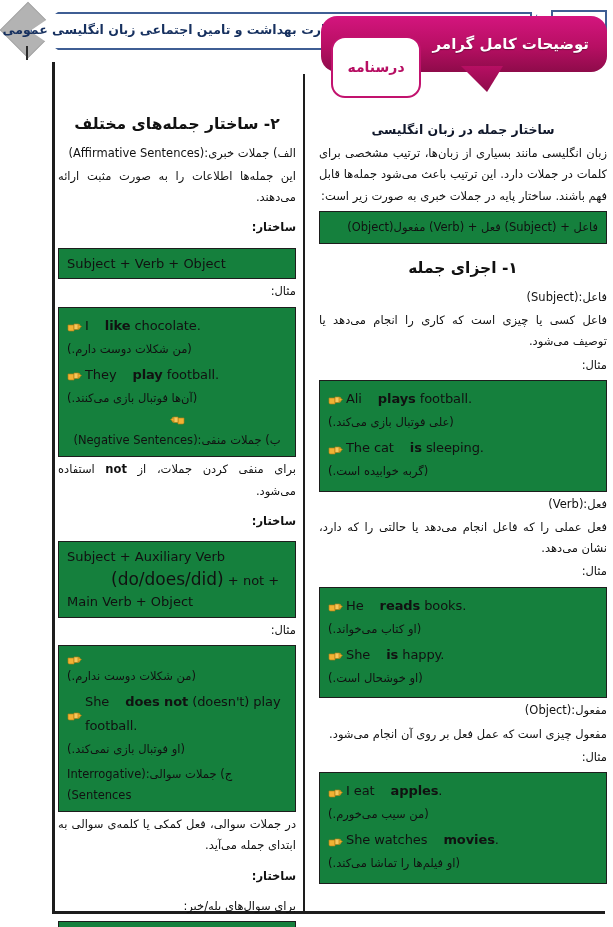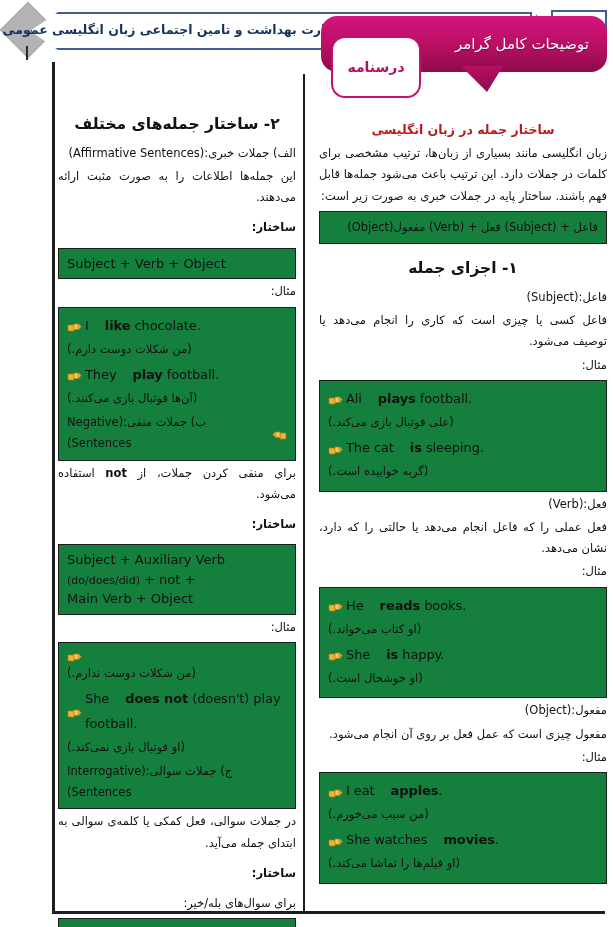--- a/index.html
+++ b/index.html
@@ -80,52 +80,52 @@
   }
   .bubble-tail{
     position:absolute;right:104px;top:50px;width:42px;height:26px;
     background:linear-gradient(180deg,#b70f63 0%, #8e0b4a 100%);
     clip-path:polygon(0 0, 100% 0, 62% 100%);
     border-bottom-left-radius:10px;
   }
   .bubble-title{
     position:absolute;right:18px;top:0;height:56px;width:170px;
     display:flex;align-items:center;justify-content:flex-start;
-    color:#ffffff;font-weight:normal;font-size:15px;
+    color:#ffffff;font-weight:bold;font-size:15px;
     text-shadow:0 1px 1px rgba(0,0,0,.35);
     letter-spacing:-0.3px;white-space:nowrap;
   }
   .bubble-chip{
     position:absolute;right:186px;top:20px;width:86px;height:58px;
     background:#ffffff;border:2.5px solid #c2126e;border-radius:14px;
     display:flex;align-items:center;justify-content:center;
     color:#b70f63;font-weight:bold;font-size:14px;
   }
 
   
   h2.sec{
     margin:10px 0 4px 0;font-size:15.5px;color:#111;font-weight:bold;
     text-align:center;letter-spacing:-0.3px;
   }
   h3.sub{
-    margin:8px 0 2px 0;font-size:12.5px;color:#b91c1c;font-weight:bold;
+    margin:8px 0 2px 0;font-size:12.5px;color:#0f172a;font-weight:bold;
     text-align:center;letter-spacing:-0.3px;
   }
   p.para{ margin:2px 0 2px 0; }
   .lbl-bold{ font-weight:bold;text-align:right;margin:9px 0; }
   .lbl{ text-align:right;margin:1px 0; }
 
   
   .box{
     border:1.4px solid #1d1d1d;
     padding:5px 8px;margin:4px 0 2px 0;
     background:#15803d;box-sizing:border-box;
   }
   .box-struct{ direction:ltr;text-align:left;font-size:13px;line-height:1.5;color:#111; }
-  .box-struct .small{ font-size:11px; }
+  .box-struct .small{ font-size:17px;margin-left:44px; }
   .box-rtl{ direction:rtl;text-align:right;font-size:11.5px; }
 
   .ex-line{
     direction:ltr;text-align:left;font-size:13px;color:#111;
     display:flex;align-items:center;gap:3px;margin:1px 0;
   }
   .ex-line .en{ letter-spacing:-0.1px; }
   .ex-line .en b{ font-weight:bold;margin-left:12px; }
   .ex-fa{
     direction:rtl;text-align:left;font-size:11.5px;color:#111;margin:1px 0 3px 0;
@@ -293,21 +293,21 @@
       <span class="hand">
           <svg viewBox="0 0 30 26" width="15" height="13">
             <path d="M2 10 L2 19 Q2 22 5 22 L14 22 L14 10 Z" fill="#f2b233" stroke="#b07d12" stroke-width="1.3"></path>
             <path d="M14 8 L22 8 Q26 8 26 12 L26 15 Q26 19 22 19 L14 19 Z" fill="#f7c85c" stroke="#b07d12" stroke-width="1.3"></path>
             <path d="M22 9 L29 13 L22 18 Z" fill="#f2b233" stroke="#b07d12" stroke-width="1.2"></path>
           </svg>
         </span>
       <span class="en"><span>They </span><b>play</b><span> football.</span></span>
     </div>
     <div class="ex-fa">(آن‌ها فوتبال بازی می‌کنند.)</div>
-    <div class="box-inline-fa" style="justify-content:flex-end;">
+    <div class="box-inline-fa" style="justify-content:flex-end;flex-direction:column;">
       <span class="hand hand-left">
           <svg viewBox="0 0 30 26" width="15" height="13">
             <path d="M2 10 L2 19 Q2 22 5 22 L14 22 L14 10 Z" fill="#f2b233" stroke="#b07d12" stroke-width="1.3"></path>
             <path d="M14 8 L22 8 Q26 8 26 12 L26 15 Q26 19 22 19 L14 19 Z" fill="#f7c85c" stroke="#b07d12" stroke-width="1.3"></path>
             <path d="M22 9 L29 13 L22 18 Z" fill="#f2b233" stroke="#b07d12" stroke-width="1.2"></path>
           </svg>
         </span>
       <span>ب) جملات منفی:(Negative Sentences)</span>
     </div>
   </div>

